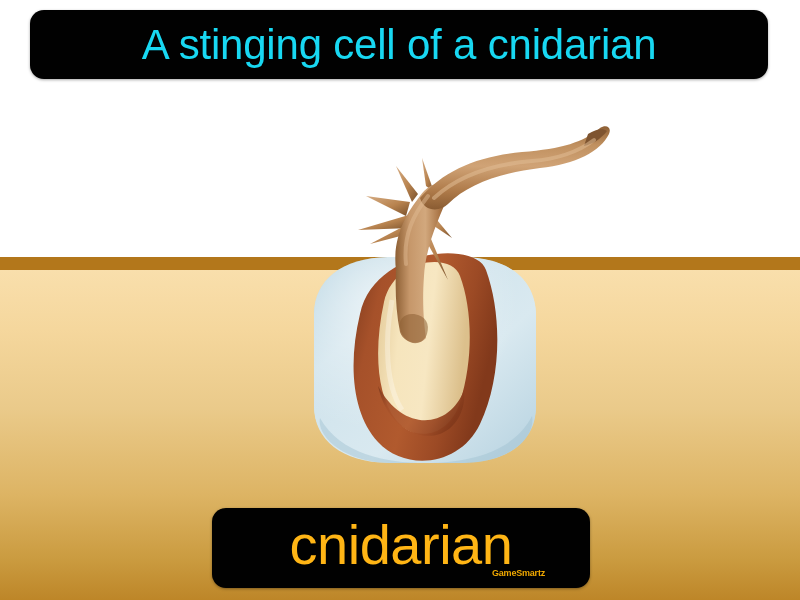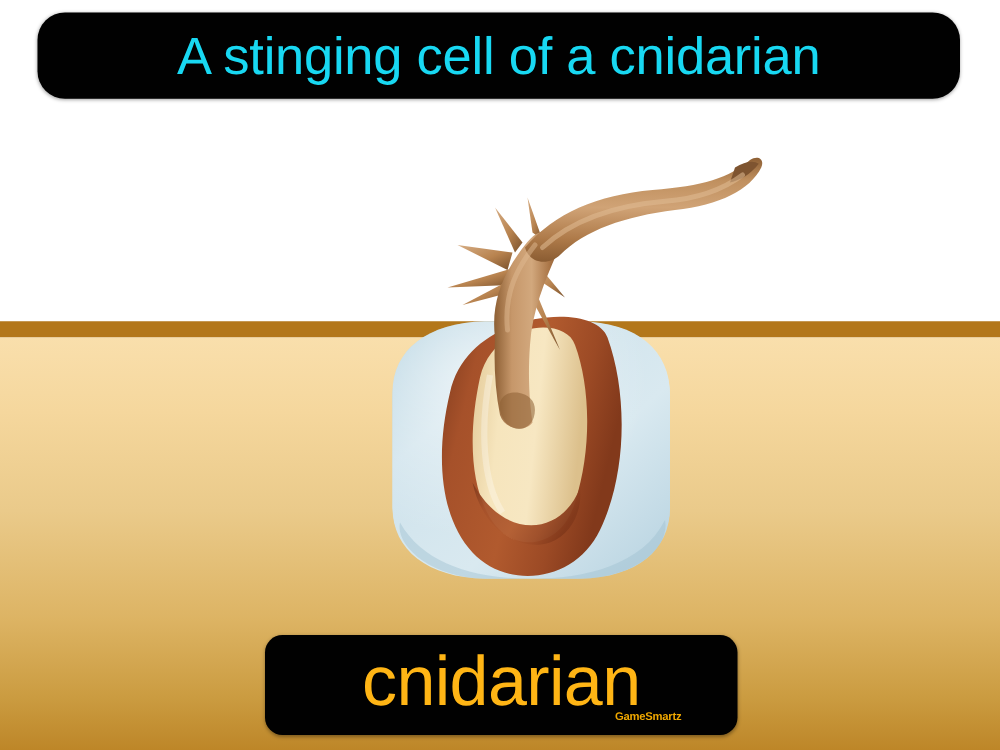--- a/index.html
+++ b/index.html
@@ -54,21 +54,20 @@
     box-shadow: 0 1px 3px rgba(0,0,0,0.35);
   }
   .plaque-definition {
     left: 30px;
     top: 10px;
     width: 738px;
     height: 69px;
     display: flex;
     align-items: center;
     justify-content: center;
-    border-radius: 22px;
   }
   .definition-text {
     color: #18d8f2;
     font-size: 42px;
     line-height: 1;
     letter-spacing: -0.2px;
     white-space: nowrap;
     font-weight: 400;
   }
 

